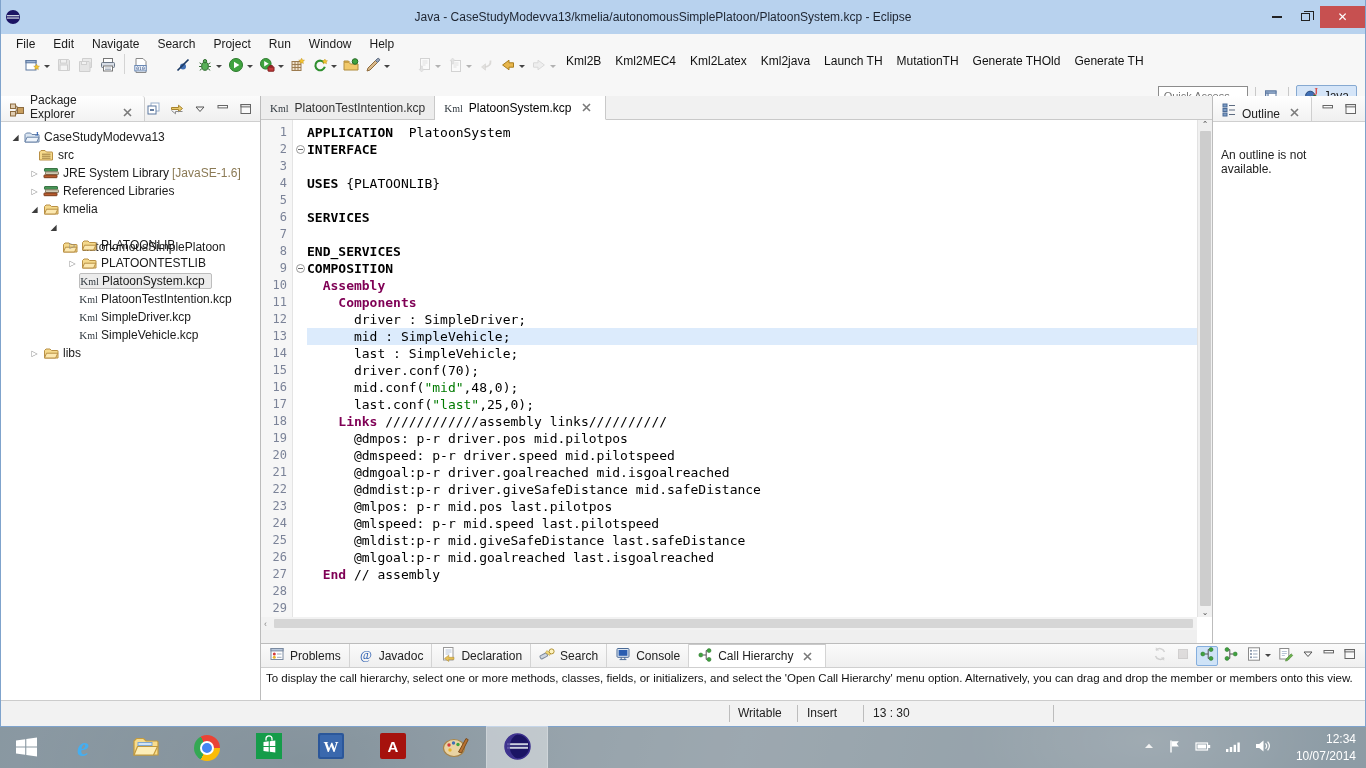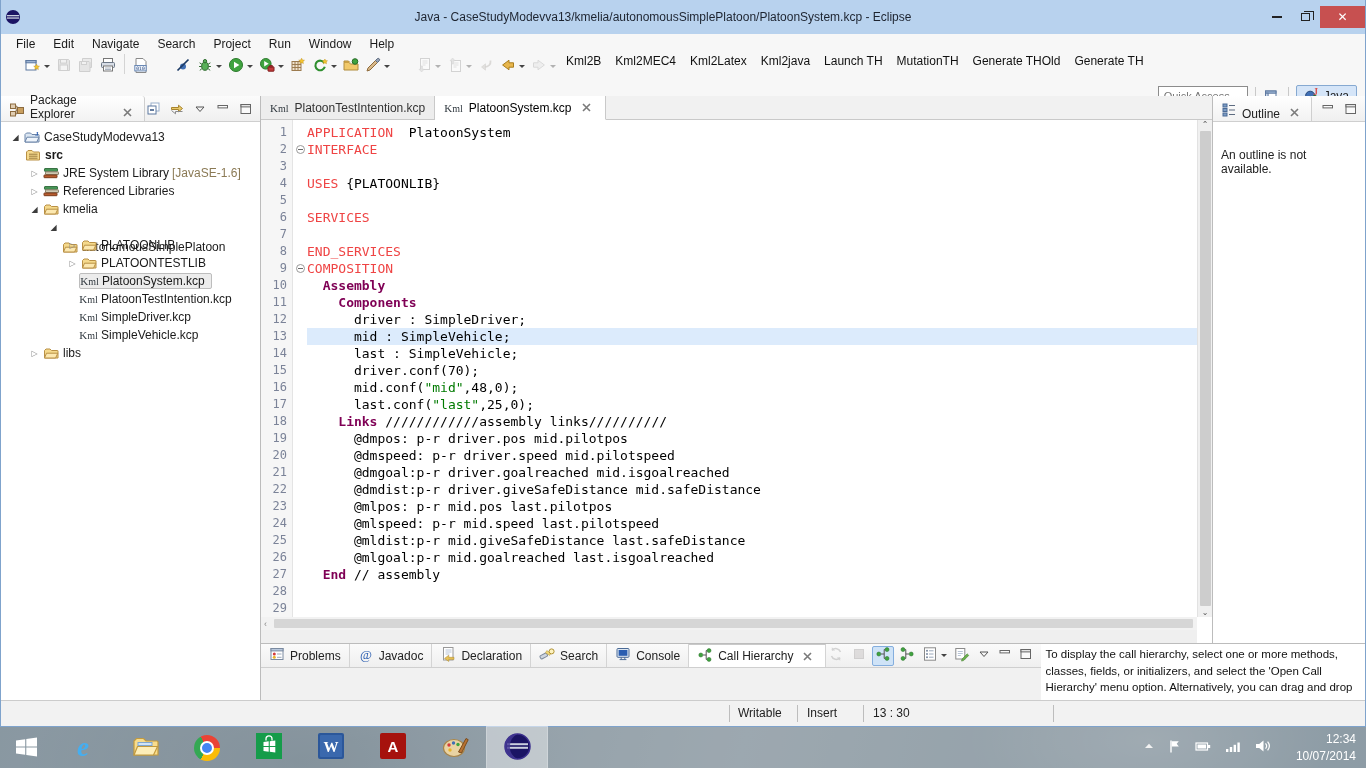--- a/index.html
+++ b/index.html
@@ -67,34 +67,34 @@
   .ruler{width:32px;background:#f6f6f6;border-right:1px solid #e4e4e4;padding:4px 5px 0 0;text-align:right;
     font-family:"DejaVu Sans Mono","Liberation Mono",monospace;font-size:12px;color:#7b8398}
   .ruler div{height:17px;line-height:17px}
   .foldcol{width:14px;background:#fff;padding-top:4px}
   .foldcol div{height:17px;display:flex;align-items:center;justify-content:center}
   .foldmark{width:9px;height:9px;border:1px solid #9a9a9a;border-radius:50%;position:relative;background:#fff}
   .foldmark::after{content:"";position:absolute;left:1px;right:1px;top:3px;height:1px;background:#6a6a6a}
   .codecol{flex:1;padding-top:4px;position:relative;min-width:0}
   .cline{height:17px;line-height:17px;white-space:pre;font-family:"DejaVu Sans Mono","Liberation Mono",monospace;font-size:13px;color:#000}
   .cline.hl{background:#dcebfc}
-  .ck{color:#ef4444;font-weight:normal}
+  .ck{color:#000000;font-weight:bold}
   .ck2{color:#7f0055;font-weight:bold}
   .cs{color:#007a00}
   .vscroll{position:absolute;top:0;right:0;bottom:26px;width:15px;background:#f0f0f0;border-left:1px solid #e2e2e2;
     display:flex;flex-direction:column;align-items:center;font-size:8px;color:#555}
   .vthumb{width:11px;background:#cdcdcd;flex:1;margin:2px 0;border-radius:1px}
   .editor-foot{position:absolute;left:0;right:15px;bottom:0;height:26px;background:#efefef}
   .hscroll{position:absolute;left:0;right:0;top:0;height:13px;background:#f2f2f2;display:flex;align-items:center;font-size:9px;color:#888}
   .hthumb{height:9px;background:#d6d6d6;flex:1;margin:0 4px;border-radius:1px}
   
   .outline{width:152px;display:flex;flex-direction:column;background:#fff}
   .outline-body{flex:1;padding:26px 6px 0 8px;font-size:12px;color:#222}
   
-  .bottom{height:58px;border-top:1px solid #bcbcbc;display:flex;flex-direction:row;background:#f1f1f1}
+  .bottom{height:58px;border-top:1px solid #bcbcbc;display:flex;flex-direction:column;background:#f1f1f1}
   .btabs{height:24px;display:flex;align-items:stretch;background:linear-gradient(#fbfbfb,#efefef);border-bottom:1px solid #cfcfcf}
   .btab{display:flex;align-items:center;gap:5px;padding:0 8px;border-right:1px solid #d4d4d4;font-size:12px;color:#222}
   .btab.active{background:#fff;border-top:1px solid #c9c9c9}
   .btools{margin-left:auto;display:flex;align-items:center;gap:3px;padding-right:6px}
   .btool{display:flex;align-items:center;justify-content:center;height:20px;padding:0 2px;border-radius:2px}
   .btool.selected{background:#cfe3f7;border:1px solid #84aede}
   .btool.disabled{opacity:.38;filter:grayscale(.9)}
   .bmsg{flex:1;background:#fff;padding:2px 5px;font-size:11.5px;color:#111;line-height:1.45}
   
   .statusbar{position:absolute;left:0;bottom:0;width:1364px;height:26px;background:#f2f2f2;border-top:1px solid #cccccc}
@@ -375,21 +375,21 @@
                 <span class="ticon">
                   <svg width="16" height="16">
                     <path d="M1 13V5.5L2.5 4h4L8 5.5h6.5a.5.5 0 0 1 .5.5v7z" fill="#dbe6f2" stroke="#6b84a8"></path>
                     <path d="M1 13l2-4.8h12L12.8 13z" fill="#eef4fb" stroke="#6b84a8"></path>
                     <text x="11.2" y="7" font-size="6.5" fill="#2a5db0" font-weight="bold" font-family="serif">J</text>
                   </svg>
                 </span>
                 <span class="tlabel">CaseStudyModevva13</span>
               </span>
             </div>
-            <div class="trow" style="padding-left: 9px; font-weight: bold;">
+            <div class="trow" style="padding-left: 22px;">
               <span class="exp none"></span>
               <span style="display: flex; align-items: center;">
                 <span class="ticon">
                   <svg width="16" height="16">
                     <path d="M1.5 13V5L3 3.5h4L8.5 5H14a.5.5 0 0 1 .5.5V13z" fill="#f5d98c" stroke="#b99045"></path>
                     <path d="M4 7.2h8.5M4 9.2h8.5M4 11.2h8.5" stroke="#9c7b3f"></path>
                   </svg>
                 </span>
                 <span class="tlabel">src</span>
               </span>

